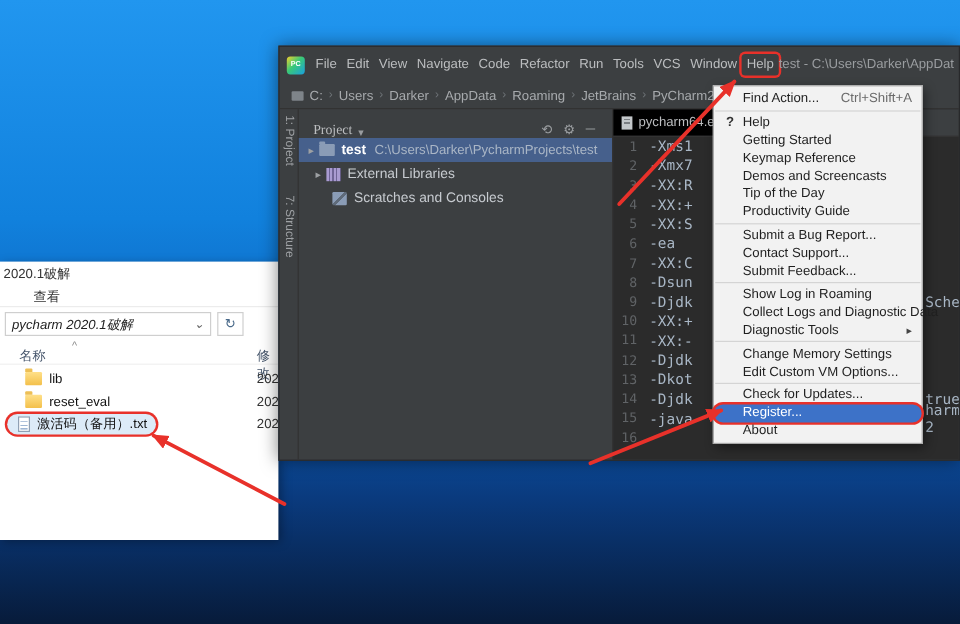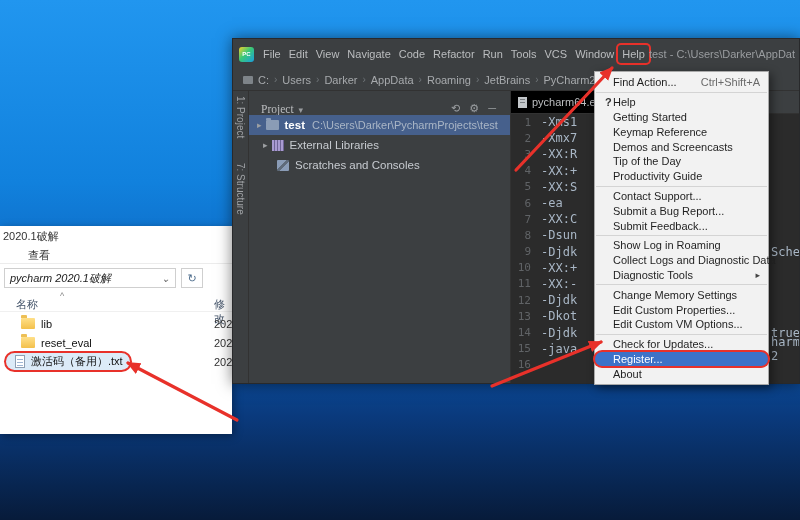--- a/index.html
+++ b/index.html
@@ -4,21 +4,21 @@
 <style>
   * { margin:0; padding:0; box-sizing:border-box; }
   body { font-family:"Liberation Sans", sans-serif; }
   .desktop {
     position:relative; width:800px; height:520px; overflow:hidden;
     background:linear-gradient(180deg,#2196ef 0%, #1181dd 35%, #0c5cb5 62%, #0a3a7d 80%, #071b3a 100%);
   }
 
   
   .explorer {
-    position:absolute; left:0; top:226px; width:232px; height:208px;
+    position:absolute; left:0; top:218px; width:232px; height:232px;
     background:#fff; color:#222; font-size:11px; box-shadow:2px 2px 8px rgba(0,0,0,.35);
     overflow:hidden;
   }
   .exp-title { position:absolute; top:3px; left:3px; color:#333; }
   .exp-ribbon { position:absolute; top:20px; left:0; right:0; height:18px; border-bottom:1px solid #ececec; }
   .exp-ribbon span { position:absolute; left:28px; top:2px; color:#333; }
   .exp-addr-row { position:absolute; top:40px; left:0; right:0; height:24px; }
   .exp-addr { position:absolute; left:4px; top:2px; width:172px; height:20px; border:1px solid #cfcfcf;
     display:flex; align-items:center; justify-content:space-between; padding:0 5px; background:#fff;font-style:italic; }
   .exp-addr .chev { color:#666; font-size:10px; }
@@ -100,21 +100,21 @@
   .ct { color:#a9b7c6; white-space:pre; }
   .frag { position:absolute; left:260px; color:#a9b7c6; height:16.2px; display:flex; align-items:center; }
   .frag.f9  { top:129.6px; }
   .frag.f14 { top:210.6px; }
   .frag.f15 { top:226.8px; }
 
   
   .help-dropdown { position:absolute; left:361px; top:32px; width:175px; background:#f2f2f2;
     border:1px solid #a9a9a9; box-shadow:3px 3px 9px rgba(0,0,0,.45); padding:3px 0; z-index:20;
     font-size:11px; color:#1f1f1f; }
-  .mi { height:14.8px; display:flex; align-items:center; padding:0 8px 0 18px; position:relative;
+  .mi { height:14.8px; display:flex; align-items:center; padding:0 8px 0 24px; position:relative;
     white-space:nowrap; cursor:default; }
   .mi .shortcut { margin-left:auto; color:#6a6a6a; }
   .mi .subarrow { margin-left:auto; color:#444; font-size:9px; }
   .mi .mi-icon { position:absolute; left:10px; color:#333; font-weight:bold; }
   .msep { height:1px; background:#d4d4d4; margin:2px 1px; }
   .mi.register { background:#3d72c8; color:#fff; box-shadow:0 0 0 2px #e8312a; border-radius:8px; }
 
   
   .overlay { position:absolute; inset:0; z-index:40; pointer-events:none; }
 </style>
@@ -335,45 +335,42 @@
           <span>Demos and Screencasts</span>
         </div>
       <div class="mi">
           <span>Tip of the Day</span>
         </div>
       <div class="mi">
           <span>Productivity Guide</span>
         </div>
       <div class="msep"></div>
       <div class="mi">
+          <span>Submit a Bug Report...</span>
+        </div>
+      <div class="mi">
           <span>Contact Support...</span>
-        </div>
-      <div class="mi">
-          <span>Submit a Bug Report...</span>
         </div>
       <div class="mi">
           <span>Submit Feedback...</span>
         </div>
       <div class="msep"></div>
       <div class="mi">
           <span>Show Log in Roaming</span>
         </div>
       <div class="mi">
           <span>Collect Logs and Diagnostic Data</span>
         </div>
       <div class="mi">
         <span>Diagnostic Tools</span>
         <span class="subarrow">▸</span>
       </div>
       <div class="msep"></div>
       <div class="mi">
           <span>Change Memory Settings</span>
-        </div>
-      <div class="mi">
-          <span>Edit Custom Properties...</span>
         </div>
       <div class="mi">
           <span>Edit Custom VM Options...</span>
         </div>
       <div class="msep"></div>
       <div class="mi">
           <span>Check for Updates...</span>
         </div>
       <div class="mi register">
           <span>Register...</span>

